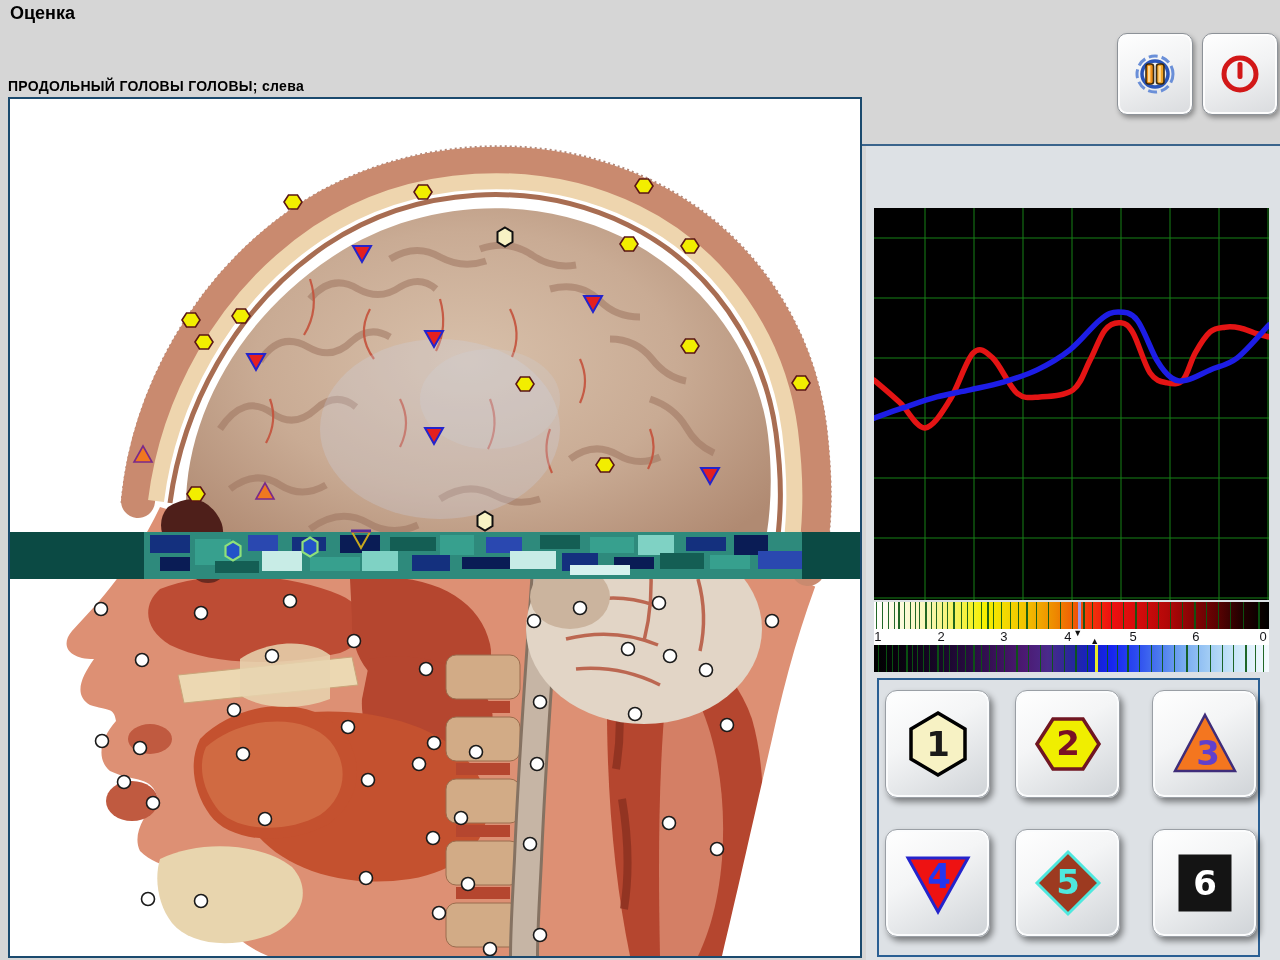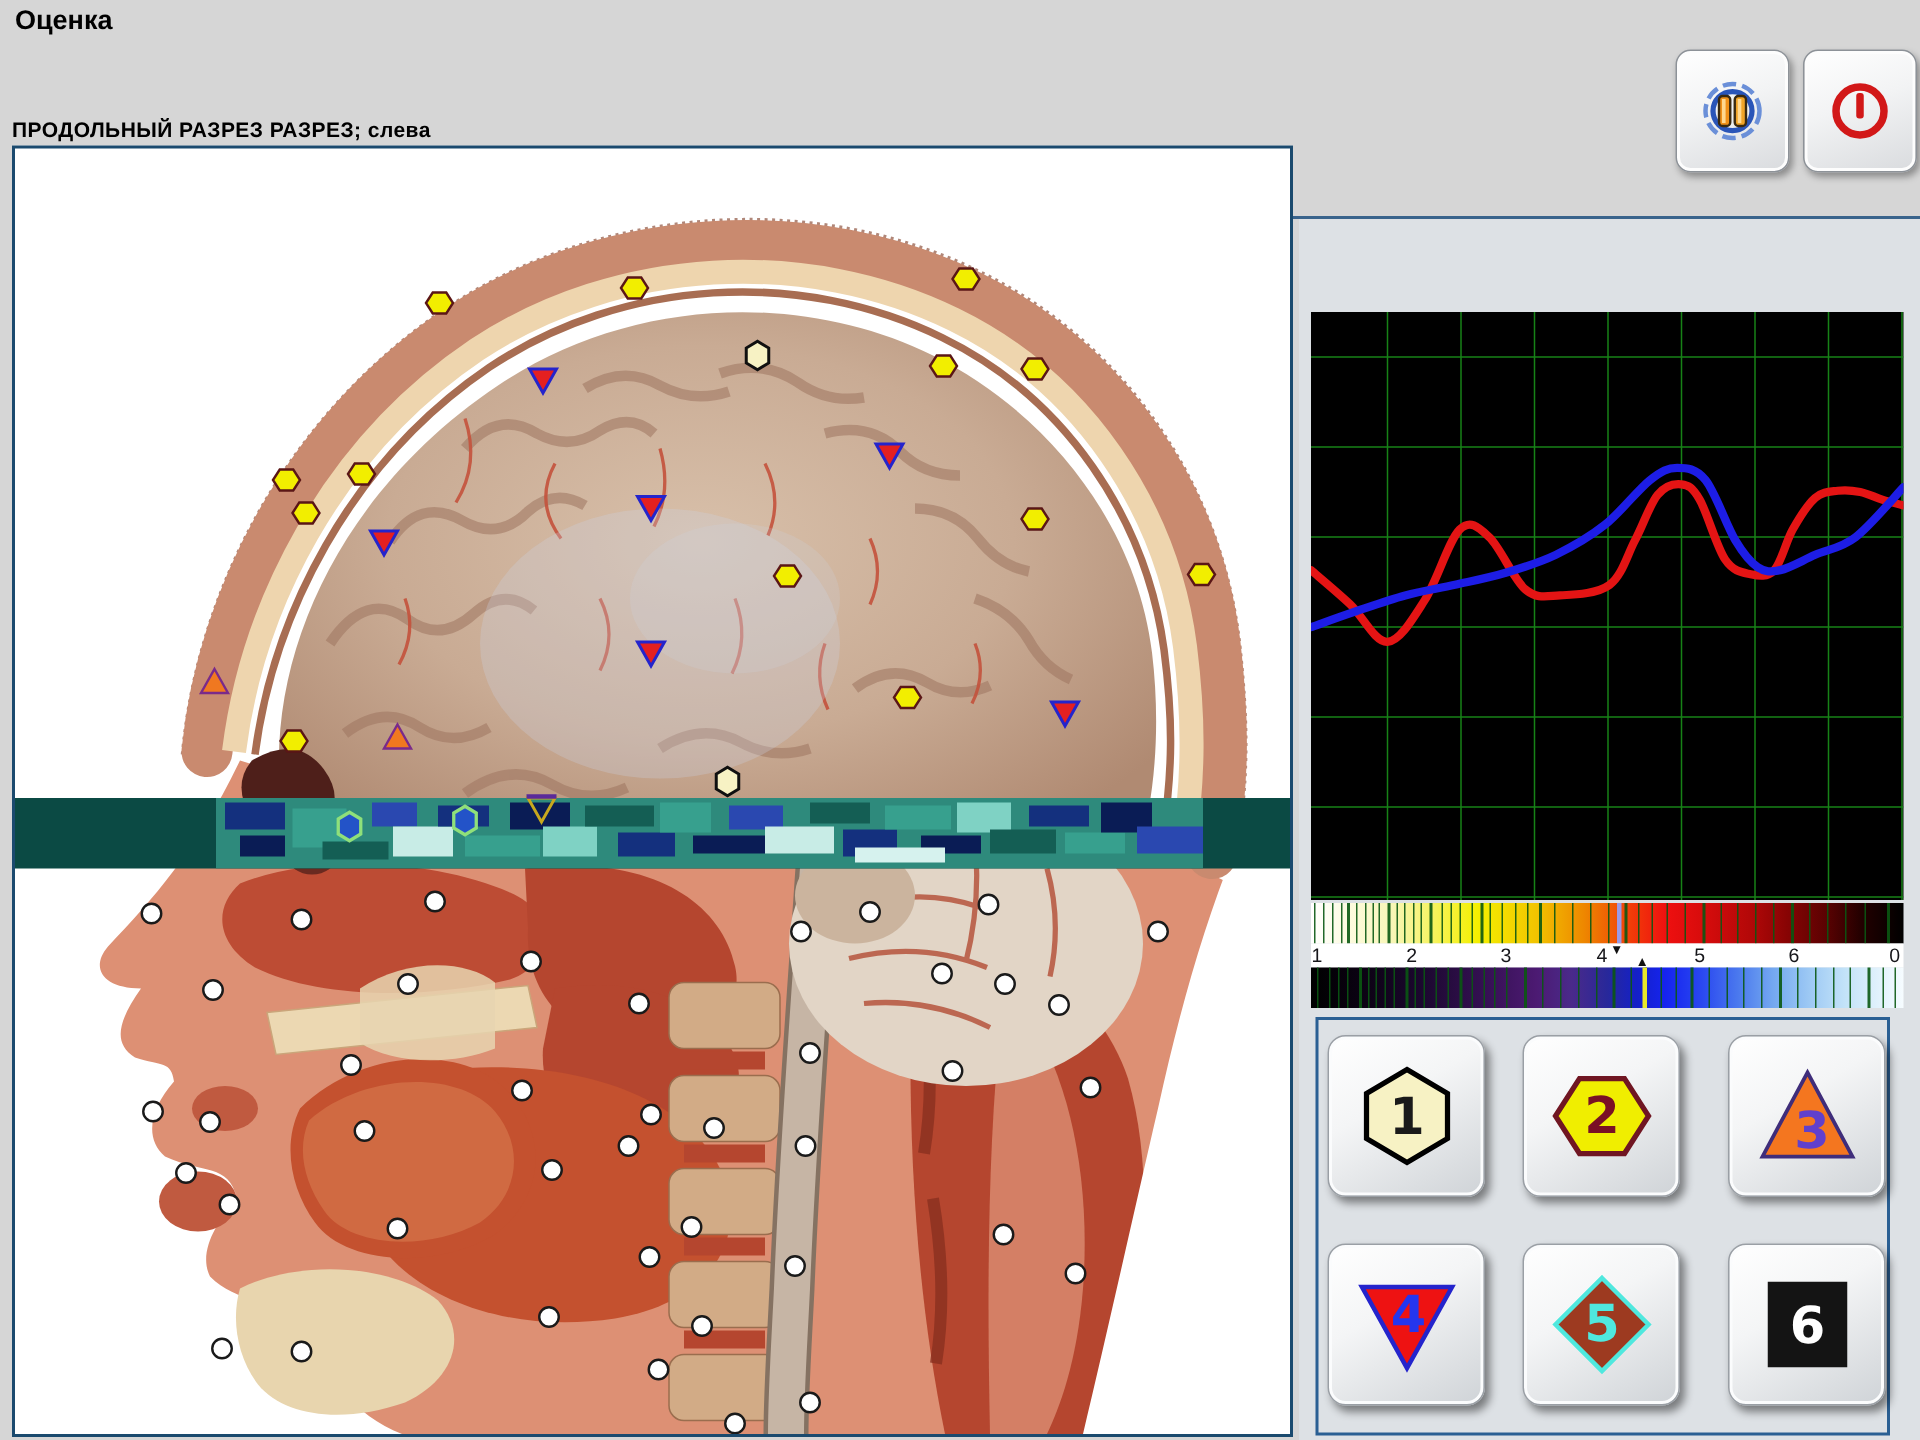--- a/index.html
+++ b/index.html
@@ -41,21 +41,21 @@
   .c1{left:885px}.c2{left:1015px}.c3{left:1152px}
   .mnum{font-weight:bold;font-size:34px;font-family:"DejaVu Sans",sans-serif}
 </style>
 </head>
 <body>
 
 <div class="abs" id="right-area"></div>
 <div class="abs" id="divider"></div>
 
 <div class="abs" id="page-title">Оценка</div>
-<div class="abs" id="section-label">ПРОДОЛЬНЫЙ  РАЗРЕЗ  РАЗРЕЗ; слева</div>
+<div class="abs" id="section-label">ПРОДОЛЬНЫЙ  ГОЛОВЫ  ГОЛОВЫ; слева</div>
 
 <div class="abs topbtn" id="btn-pause">
   <svg width="48" height="48" viewBox="0 0 48 48">
     <circle cx="24" cy="24" r="18" fill="none" stroke="#6a8fd8" stroke-width="3" stroke-dasharray="9 4"></circle>
     <circle cx="24" cy="24" r="13" fill="none" stroke="#2a55b8" stroke-width="3.5"></circle>
     <rect x="15" y="14" width="7.5" height="20" rx="2.5" fill="#f09018" stroke="#3a2a10" stroke-width="1.6"></rect>
     <rect x="25.5" y="14" width="7.5" height="20" rx="2.5" fill="#f0a428" stroke="#3a2a10" stroke-width="1.6"></rect>
     <rect x="17" y="16" width="2.4" height="16" fill="#ffd890"></rect>
     <rect x="27.5" y="16" width="2.4" height="16" fill="#ffd890"></rect>
   </svg>

